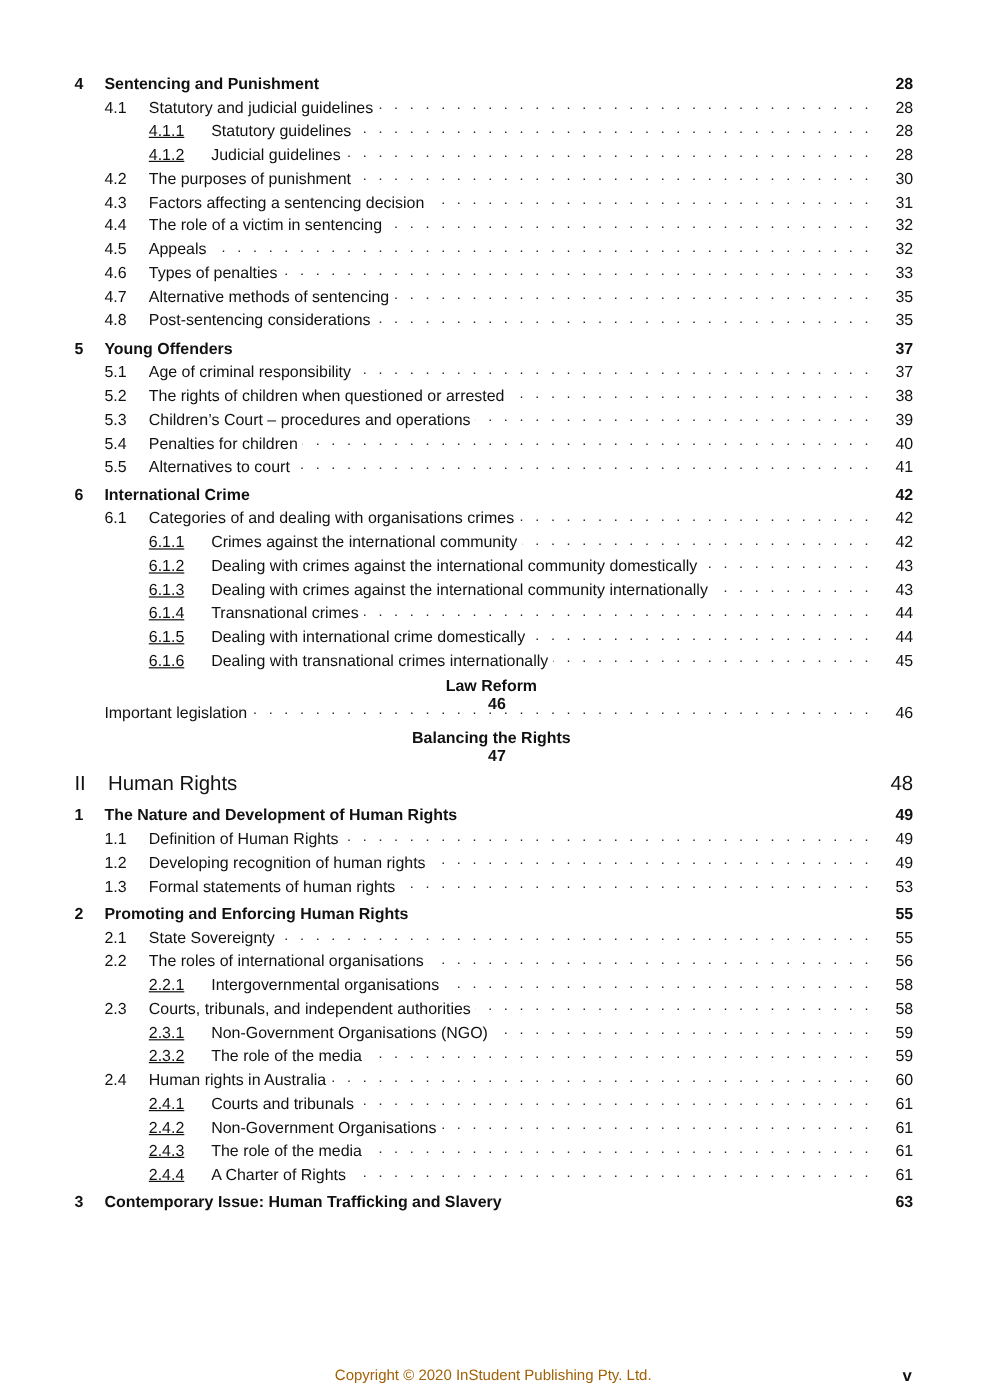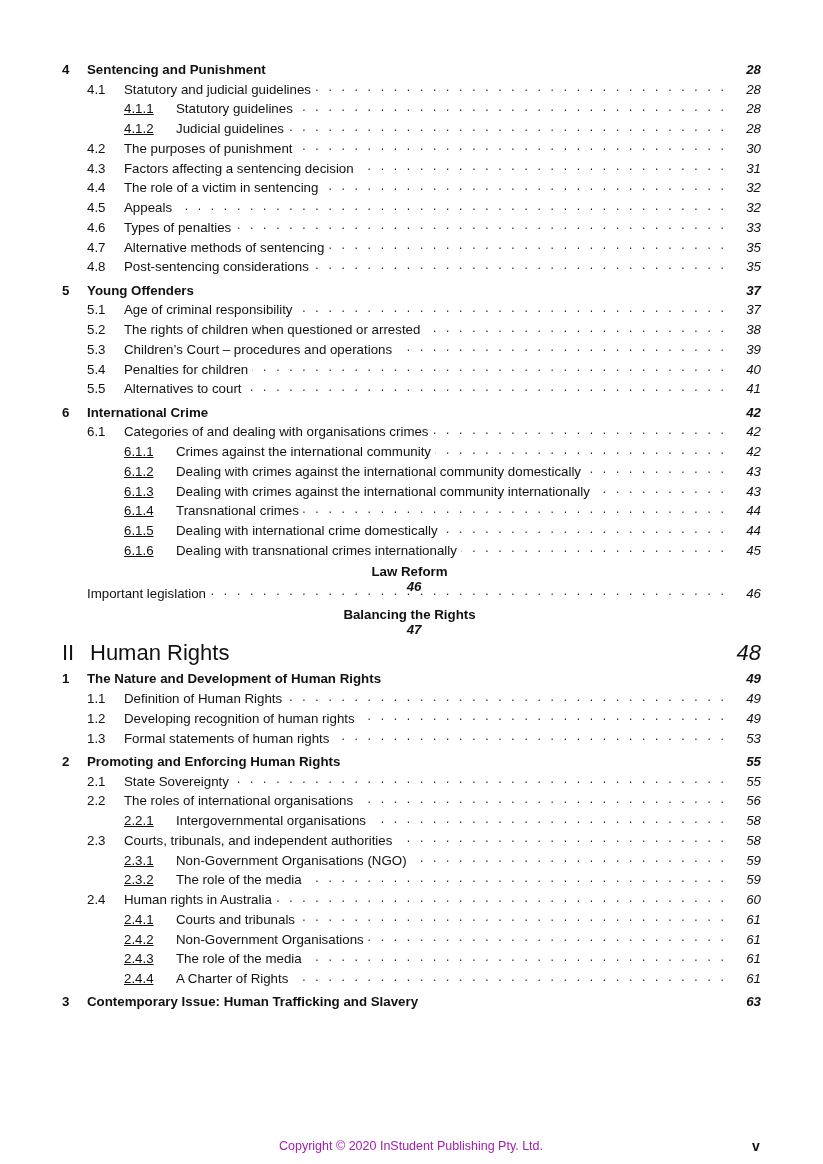--- a/index.html
+++ b/index.html
@@ -5,39 +5,39 @@
     html, body { margin: 0; padding: 0; background: #ffffff; }
     body { width: 823px; height: 1164px; position: relative; overflow: hidden;
            font-family: "Liberation Sans", sans-serif; color: #111; }
     #toc { position: absolute; left: 62px; top: 56px; width: 699px; }
     .row { position: relative; height: 19.75px; display: flex; align-items: center; font-size: 13.3px; white-space: nowrap; }
     .row .num { flex: none; }
     .row .title { flex: none; padding-right: 4px; background: #fff; position: relative; z-index: 1; }
     .row .dots { flex: 1 1 auto; overflow: hidden; height: 14px; position: relative; margin-right: 14px; }
     .row .dots::before { content: ". . . . . . . . . . . . . . . . . . . . . . . . . . . . . . . . . . . . . . . . . . . . . . . . . . . . . . . . . . . . . . . . . . . . . . . . . . . . . . . . . . . . . . . . . . . . . . . . . . . . . . . . . . . . . . . . . . . . . . . . . . . . . . . . . . . . . . . . . . . . . . . . . . . . . . . . . . . . . . . . .";
       position: absolute; right: 0; top: -2px; letter-spacing: 3.2px; font-size: 12px; color: #222; white-space: nowrap; }
-    .row .page { flex: none; width: 20px; text-align: right; font-style: italic; }
+    .row .page { flex: none; width: 20px; text-align: right; }
     .row .spacer { flex: 1 1 auto; }
     
     .lvl-ch { font-weight: bold; margin-top: 3.5px; }
     .lvl-ch .num { width: 25px; }
     
     .lvl-sec .num { width: 37px; margin-left: 25px; }
     
     .lvl-sub .num { width: 52px; margin-left: 62px; text-decoration: underline; }
     
     .lvl-head { font-weight: bold; margin-top: 3.5px; flex-direction: column; }
     .lvl-plain .title { margin-left: 25px; }
     
-    .lvl-part { font-size: 22px; font-weight: normal; height: 26px; margin-top: 13px; }
+    .lvl-part { font-size: 17px; font-weight: normal; height: 26px; margin-top: 13px; }
     .lvl-part .num { width: 28px; }
     .lvl-part .page { width: 30px; font-weight: normal; }
     .lvl-part .title { font-weight: normal; }
     #footer { position: absolute; top: 1139px; left: 0; width: 823px; font-size: 12.5px; }
-    #footer .copy { position: absolute; left: 279px; top: 0; color: #a21caf; }
+    #footer .copy { position: absolute; left: 279px; top: 0; color: #a16207; }
     #footer .pg { position: absolute; left: 752px; top: -1px; font-weight: bold; font-size: 14px; }
   </style>
 </head>
 <body>
 
 <div id="toc">
     <div class="row lvl-ch">
       <span class="num">4</span>
       <span class="title">Sentencing and Punishment</span>
       <span class="spacer"></span>

